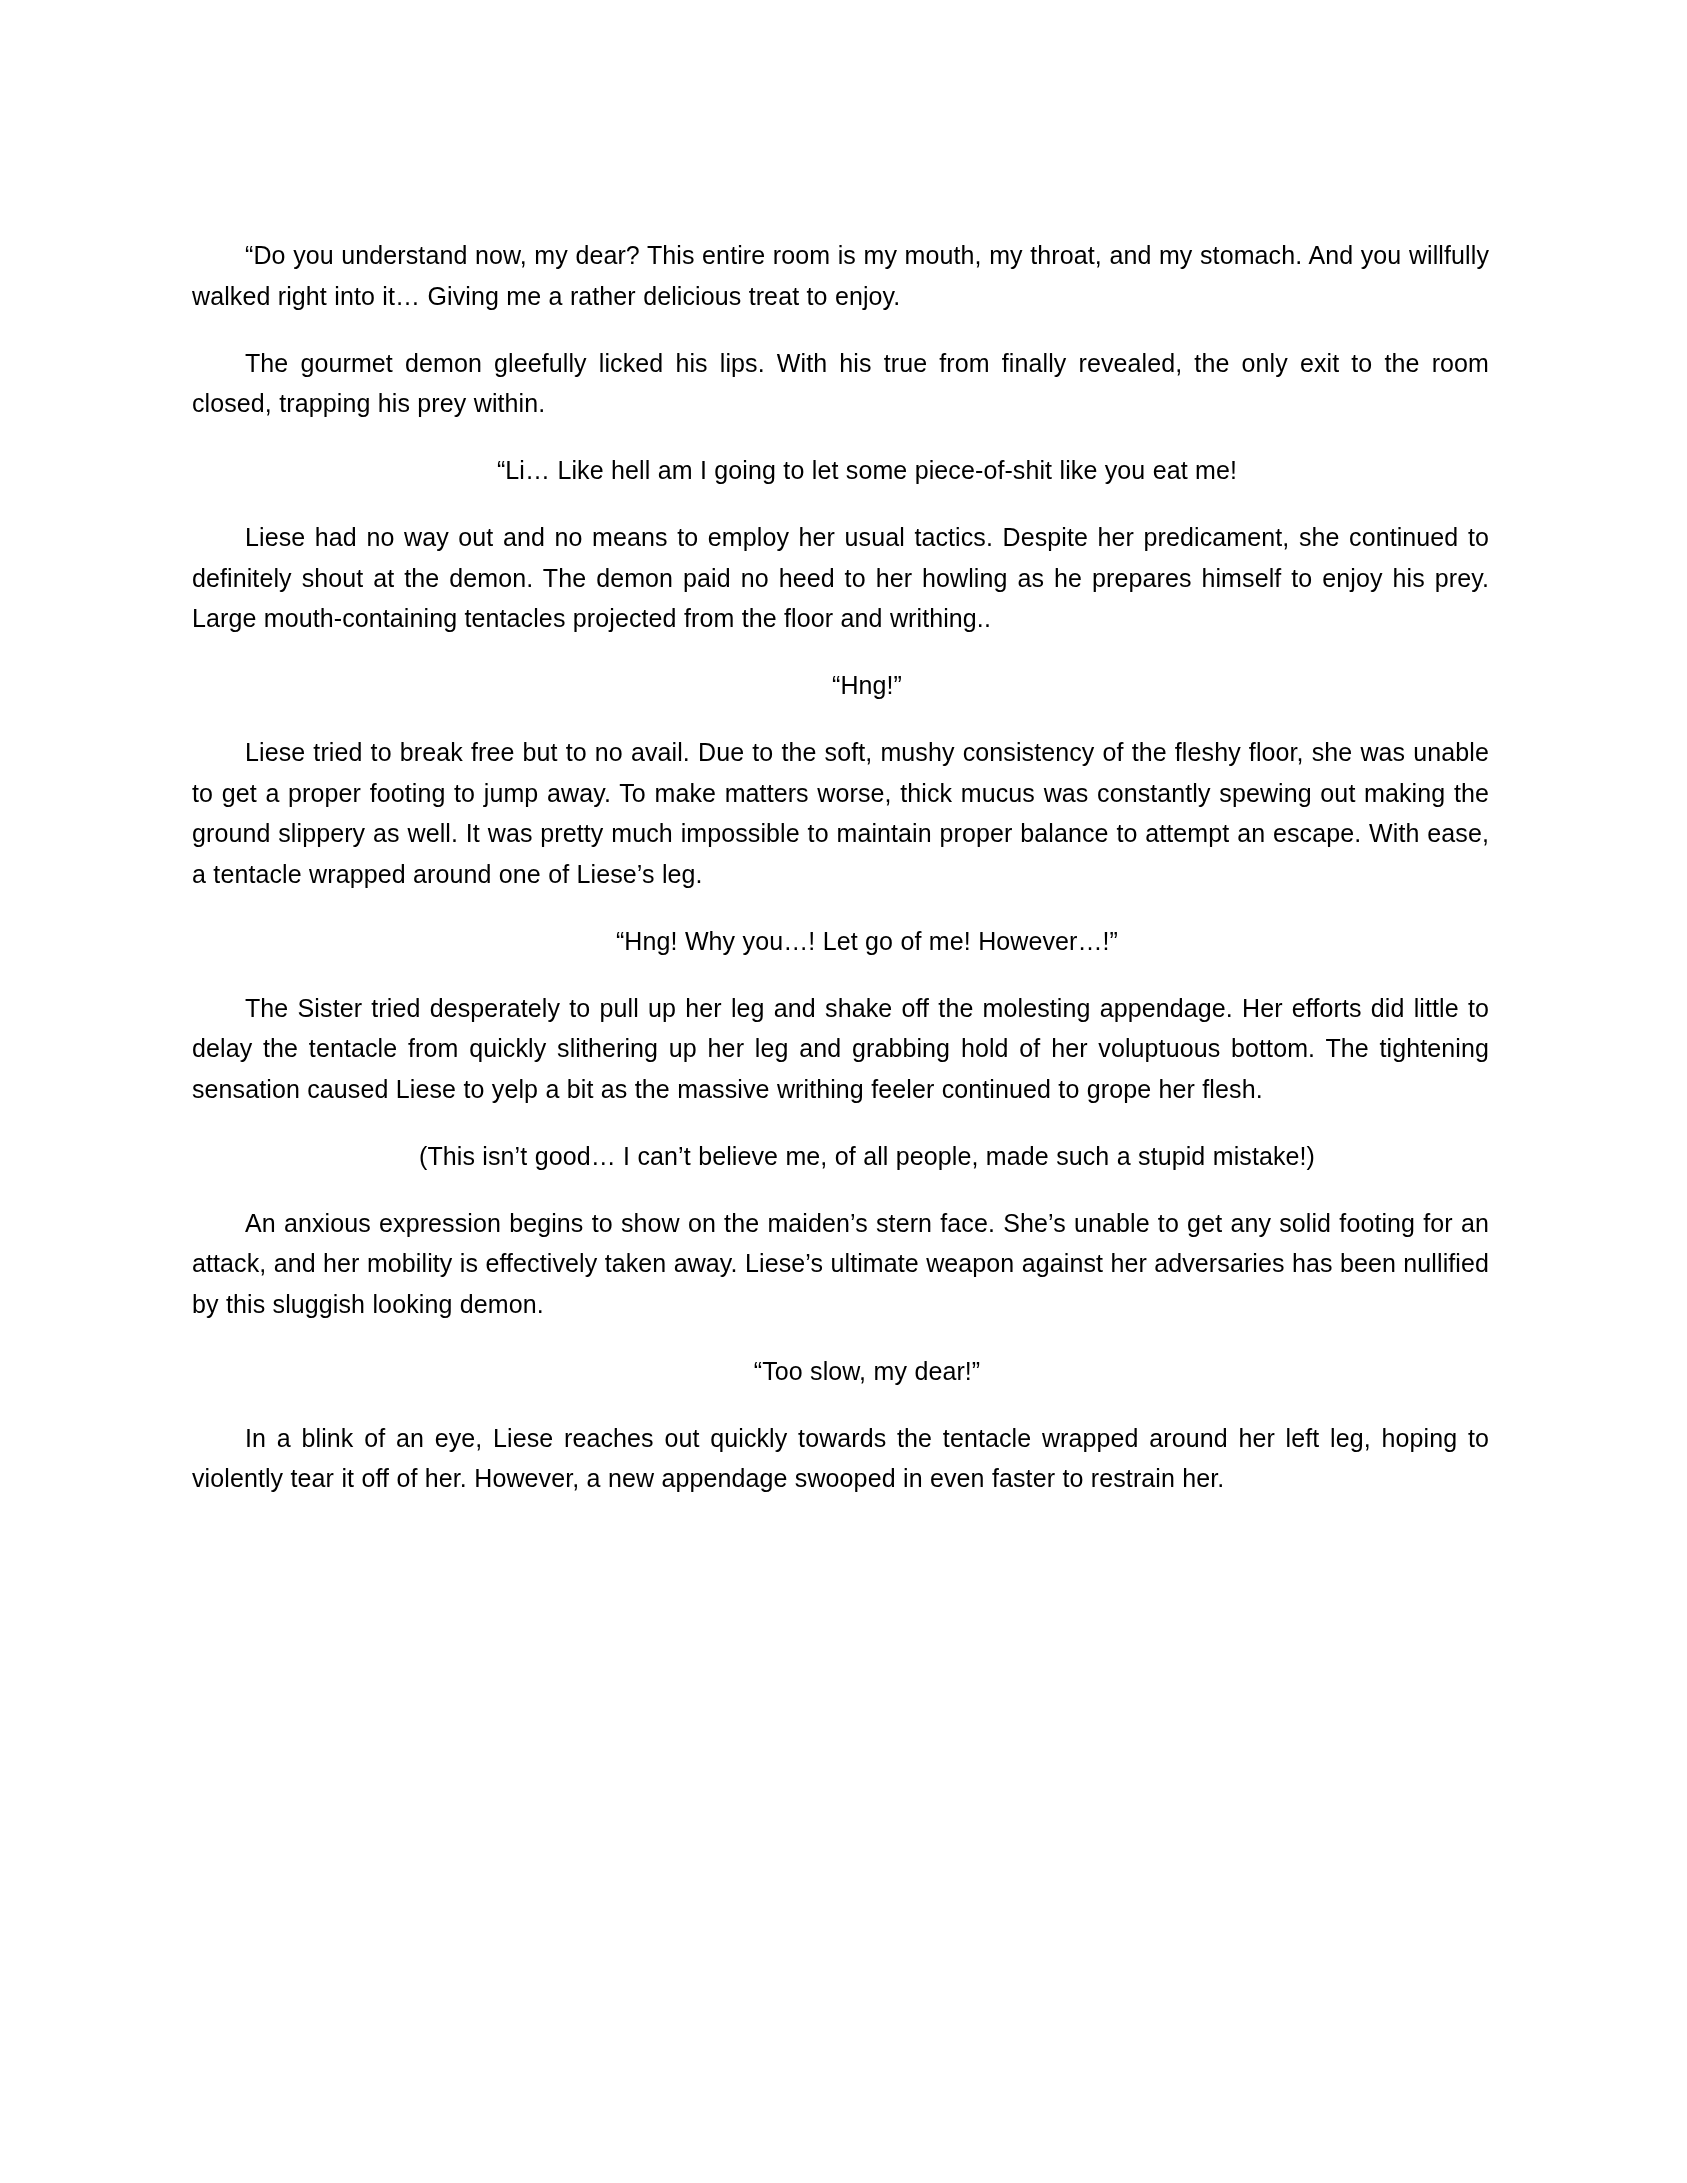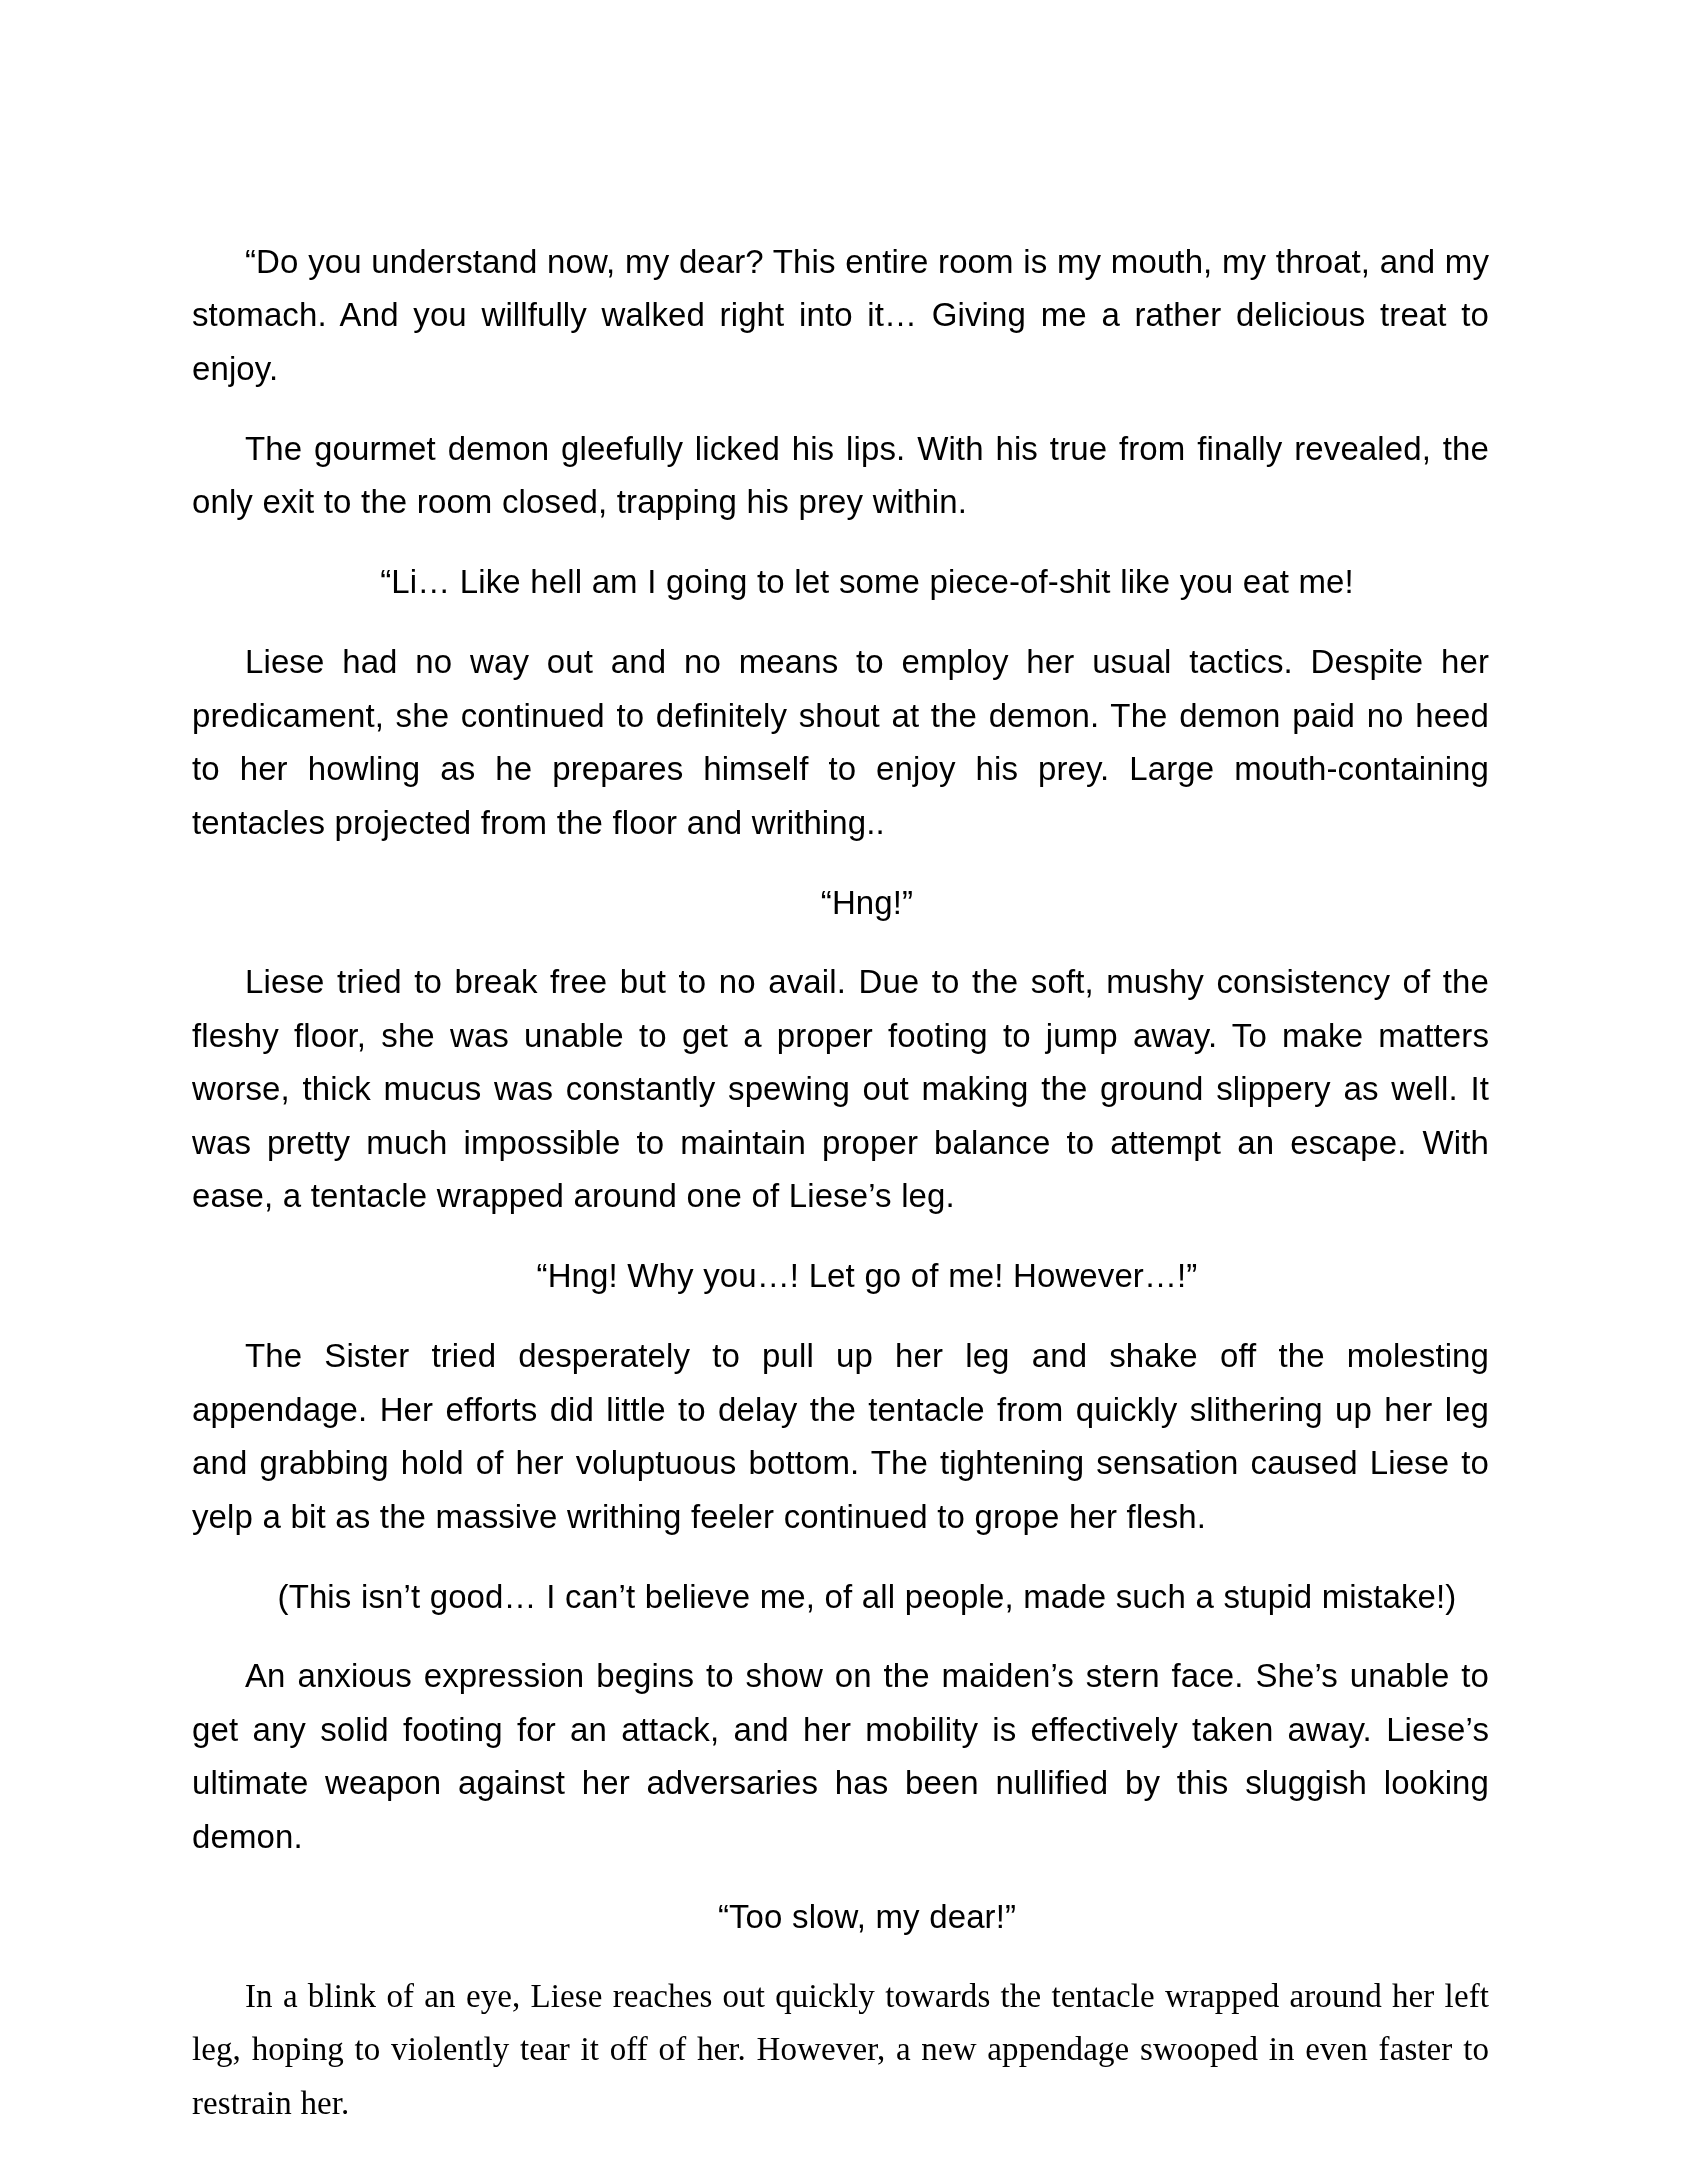--- a/index.html
+++ b/index.html
@@ -17,30 +17,29 @@
     background: #ffffff;
     box-sizing: border-box;
     padding: 235px 198px 0 192px;
     position: relative;
   }
   .doc-body {
     width: 1297px;
   }
   p.para {
     margin: 0 0 26.5px 0;
-    font-size: 33px;
+    font-size: 25px;
     line-height: 1.62;
     text-align: justify;
     text-indent: 53px;
     letter-spacing: 0.1px;
     word-spacing: 0.3px;
   }
   p.para:last-child {
     margin-bottom: 0;
-    font-family: Liberation Serif, serif;
   }
   
   p.para.short {
     text-align: center;
   }
 </style>
 </head>
 <body>
 
 <div class="page">

